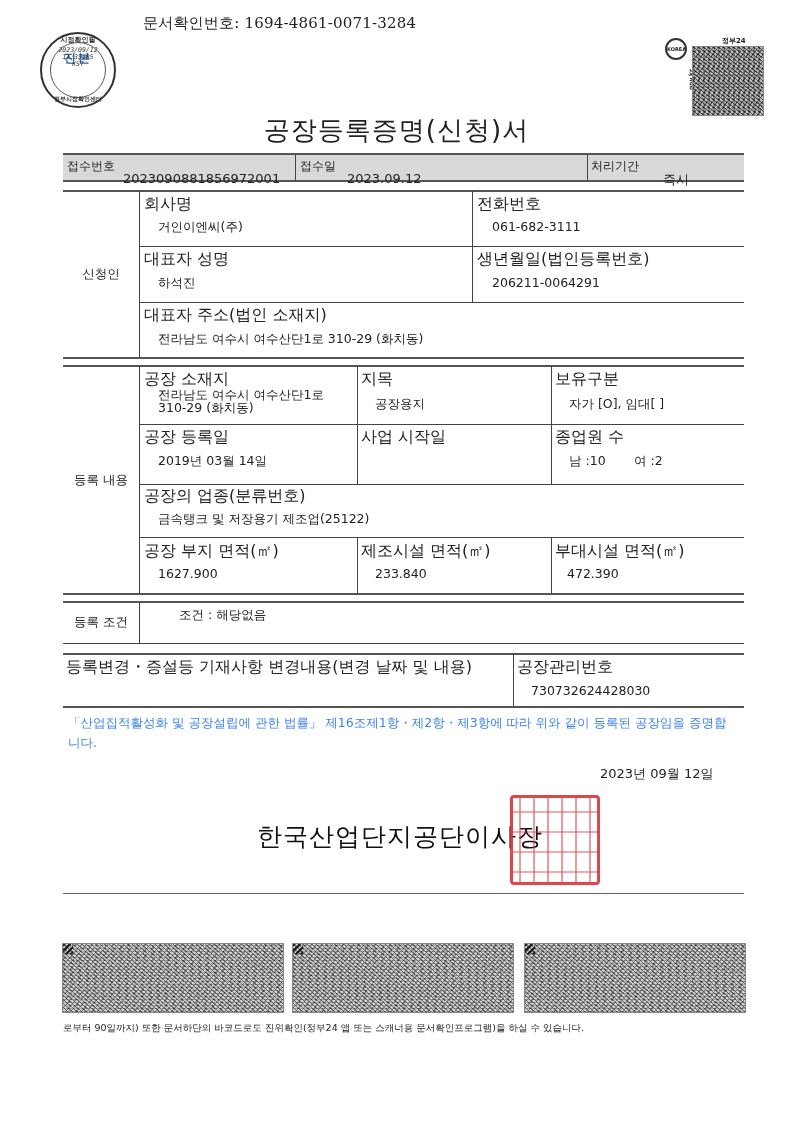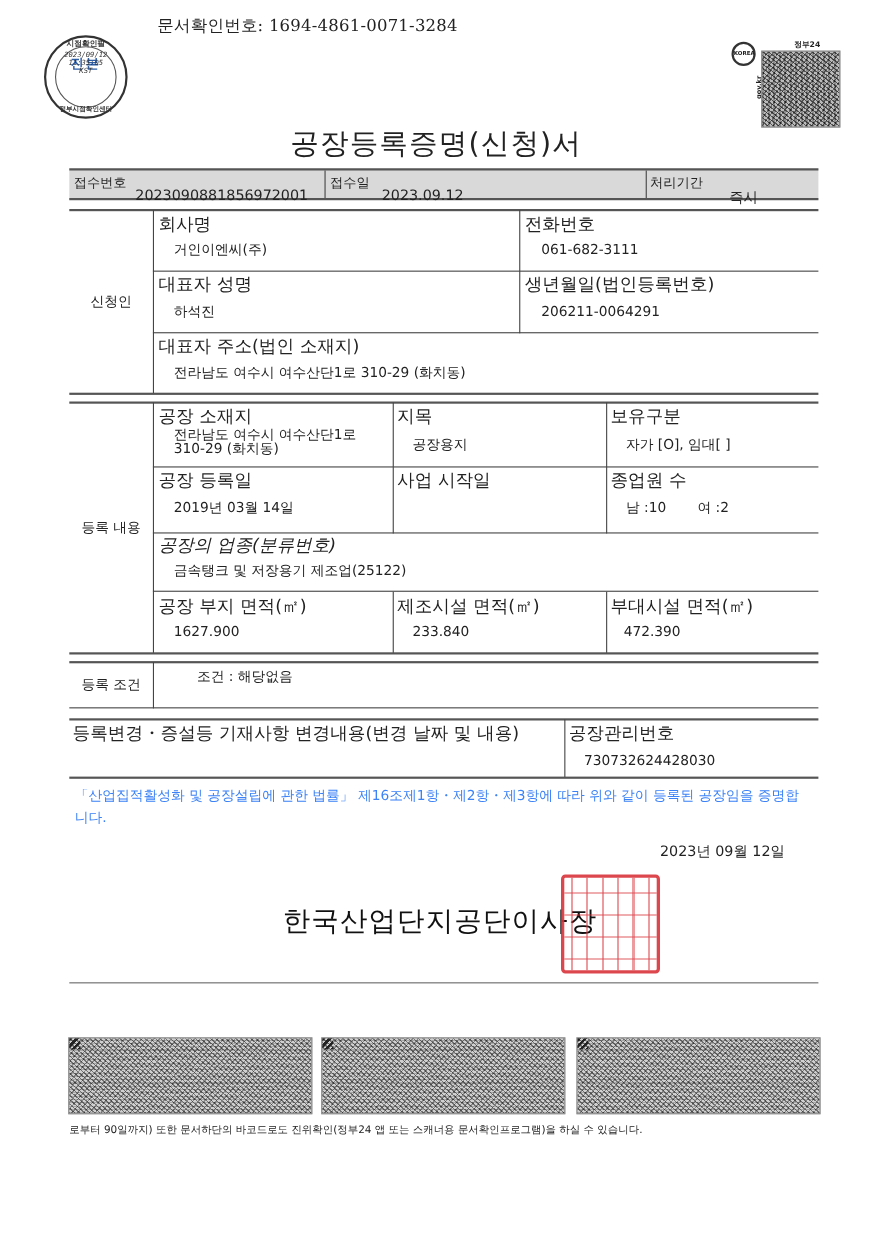--- a/index.html
+++ b/index.html
@@ -166,21 +166,21 @@
 <div class="hline" style="left:139px; top:424px; width:605px;"></div>
 <div class="lbl-txt" style="left:144px; top:427px;">공장 등록일</div>
 <div class="val-txt" style="left:158px; top:453px;">2019년 03월 14일</div>
 <div class="lbl-txt" style="left:361px; top:427px;">사업 시작일</div>
 <div class="val-txt" style="left:375px; top:453px;"></div>
 <div class="lbl-txt" style="left:555px; top:427px;">종업원 수</div>
 <div class="val-txt" style="left:569px; top:453px;">남 :10</div>
 <div class="val-txt" style="left:634px; top:453px;">여 :2</div>
 
 <div class="hline" style="left:139px; top:484px; width:605px;"></div>
-<div class="lbl-txt" style="left:144px; top:486px;font-style:italic;">공장의 업종(분류번호)</div>
+<div class="lbl-txt" style="left:144px; top:486px;">공장의 업종(분류번호)</div>
 <div class="val-txt" style="left:158px; top:511px;">금속탱크 및 저장용기 제조업(25122)</div>
 
 <div class="hline" style="left:139px; top:537px; width:605px;"></div>
 <div class="vline" style="left:357px; top:538px; height:56px;"></div>
 <div class="vline" style="left:551px; top:538px; height:56px;"></div>
 <div class="lbl-txt" style="left:144px; top:541px;">공장 부지 면적(㎡)</div>
 <div class="val-txt" style="left:158px; top:566px;">1627.900</div>
 <div class="lbl-txt" style="left:361px; top:541px;">제조시설 면적(㎡)</div>
 <div class="val-txt" style="left:375px; top:566px;">233.840</div>
 <div class="lbl-txt" style="left:555px; top:541px;">부대시설 면적(㎡)</div>

